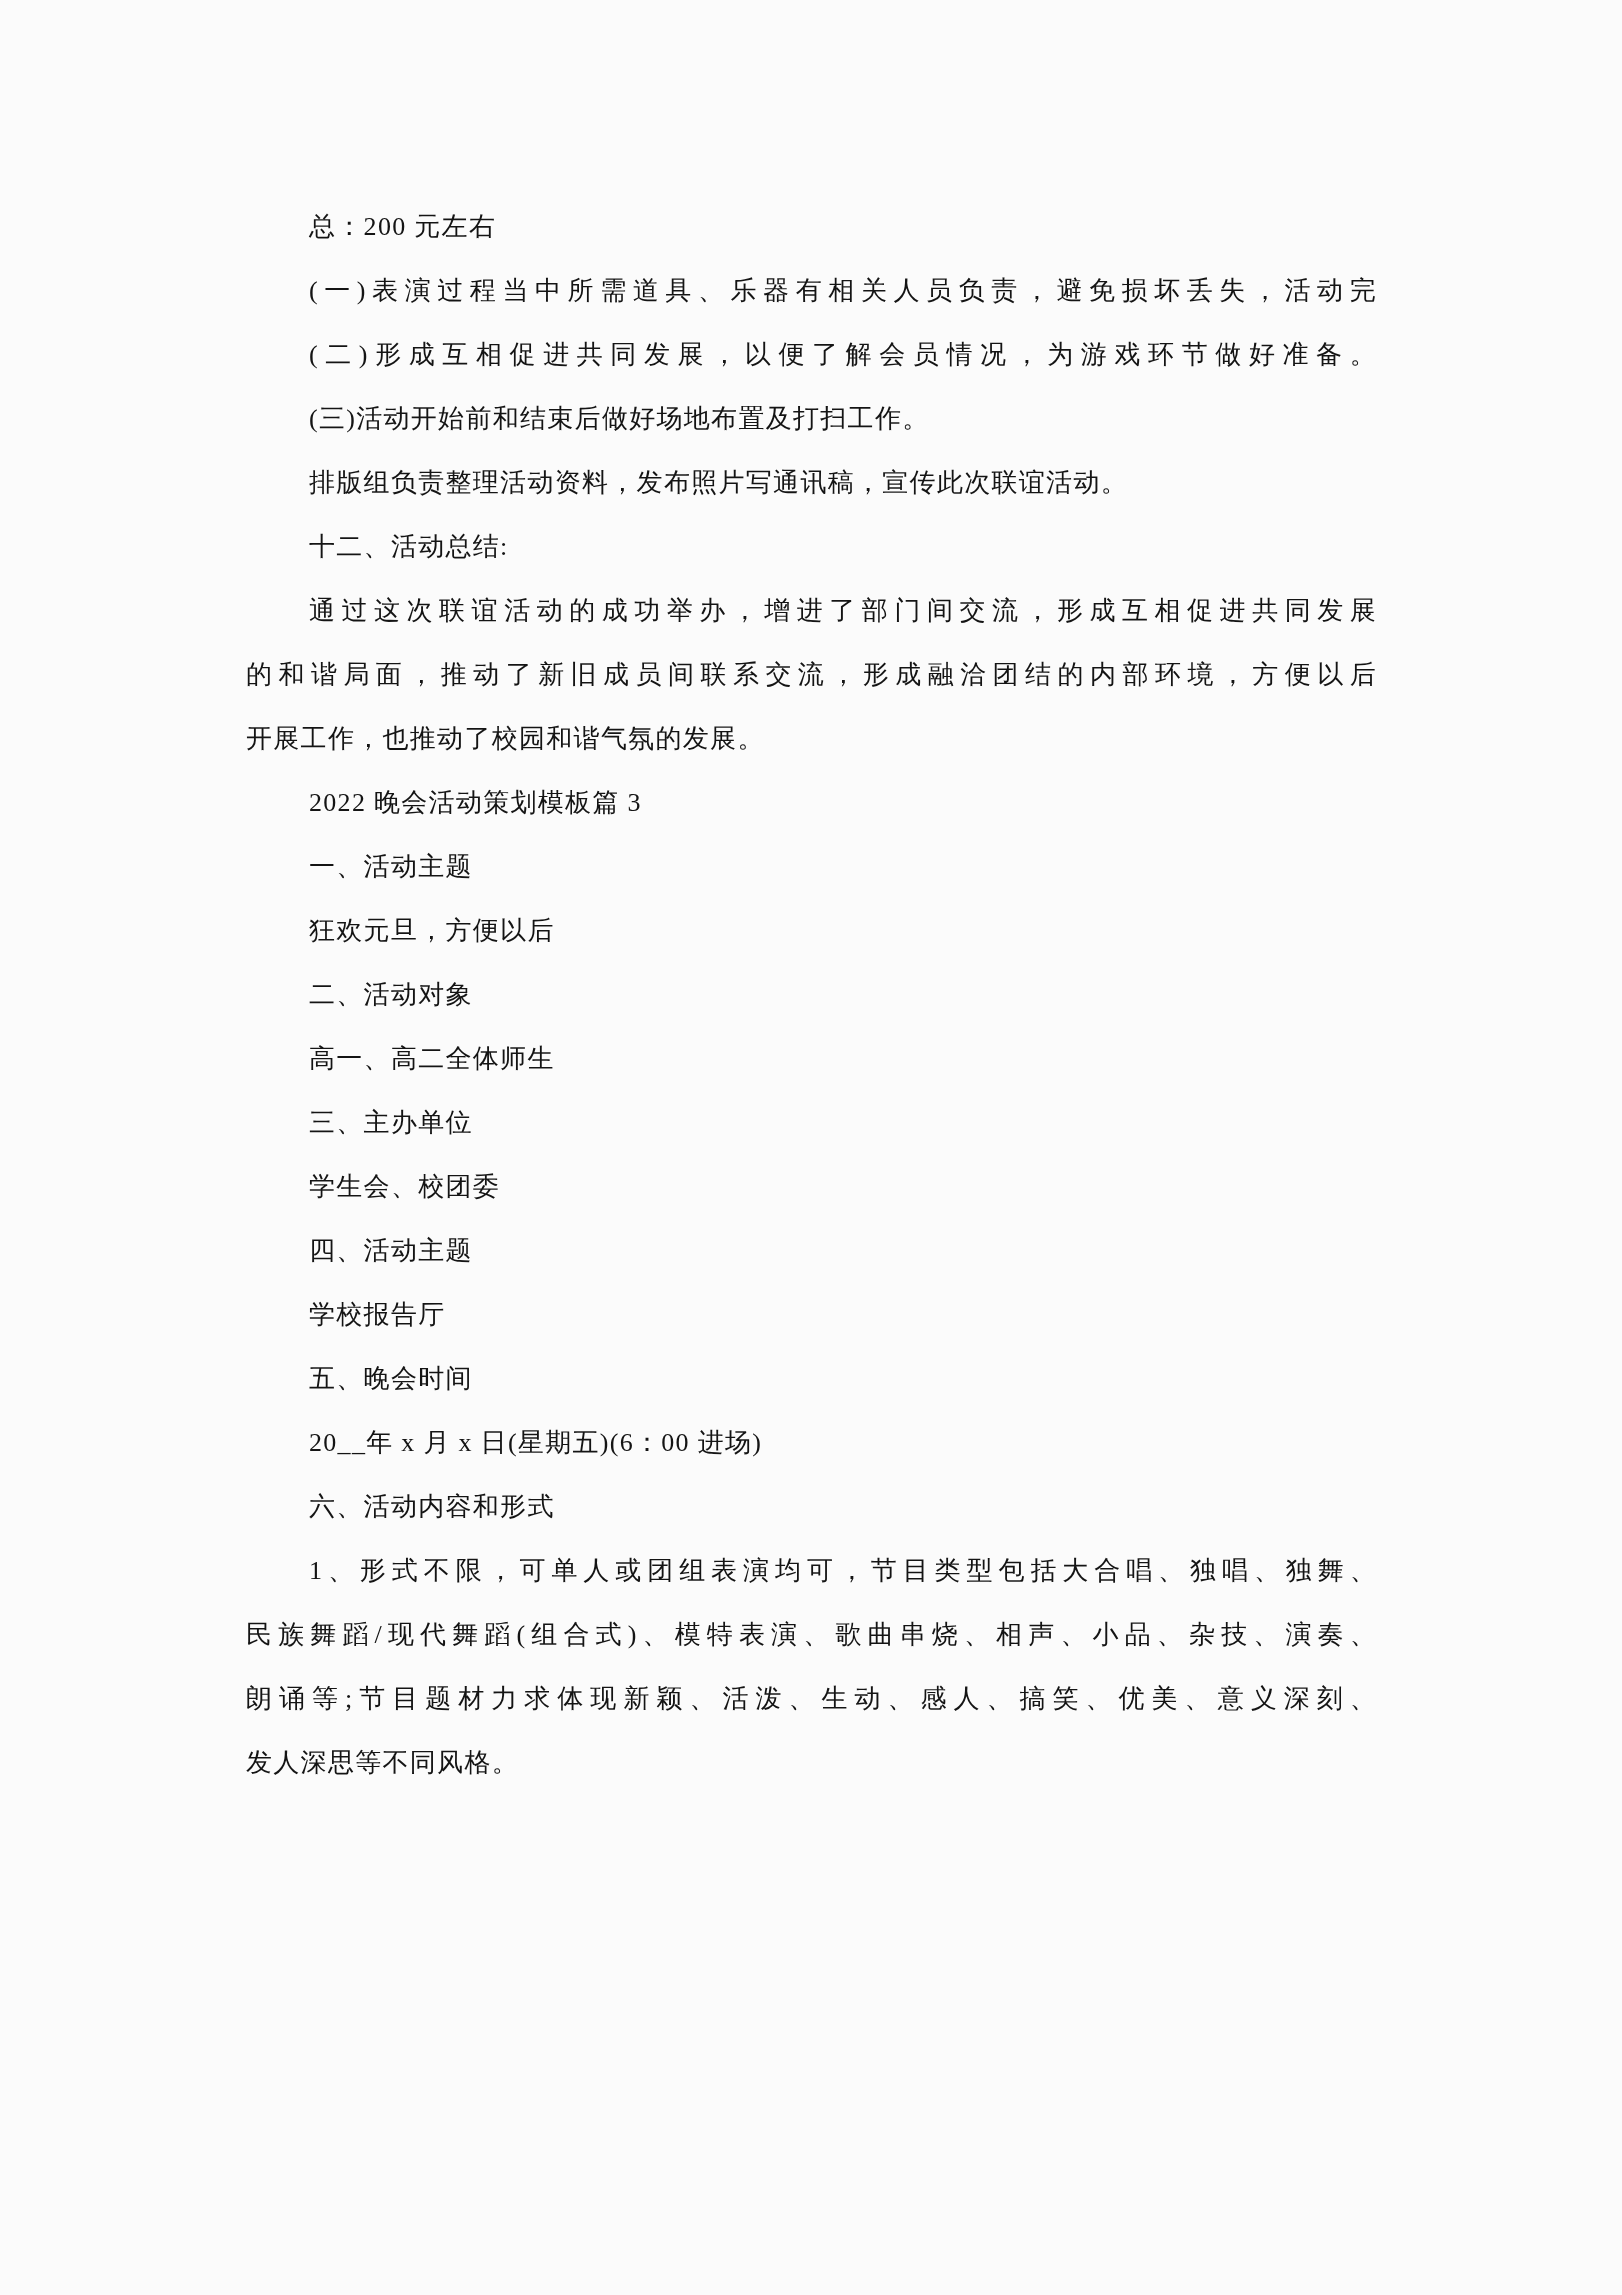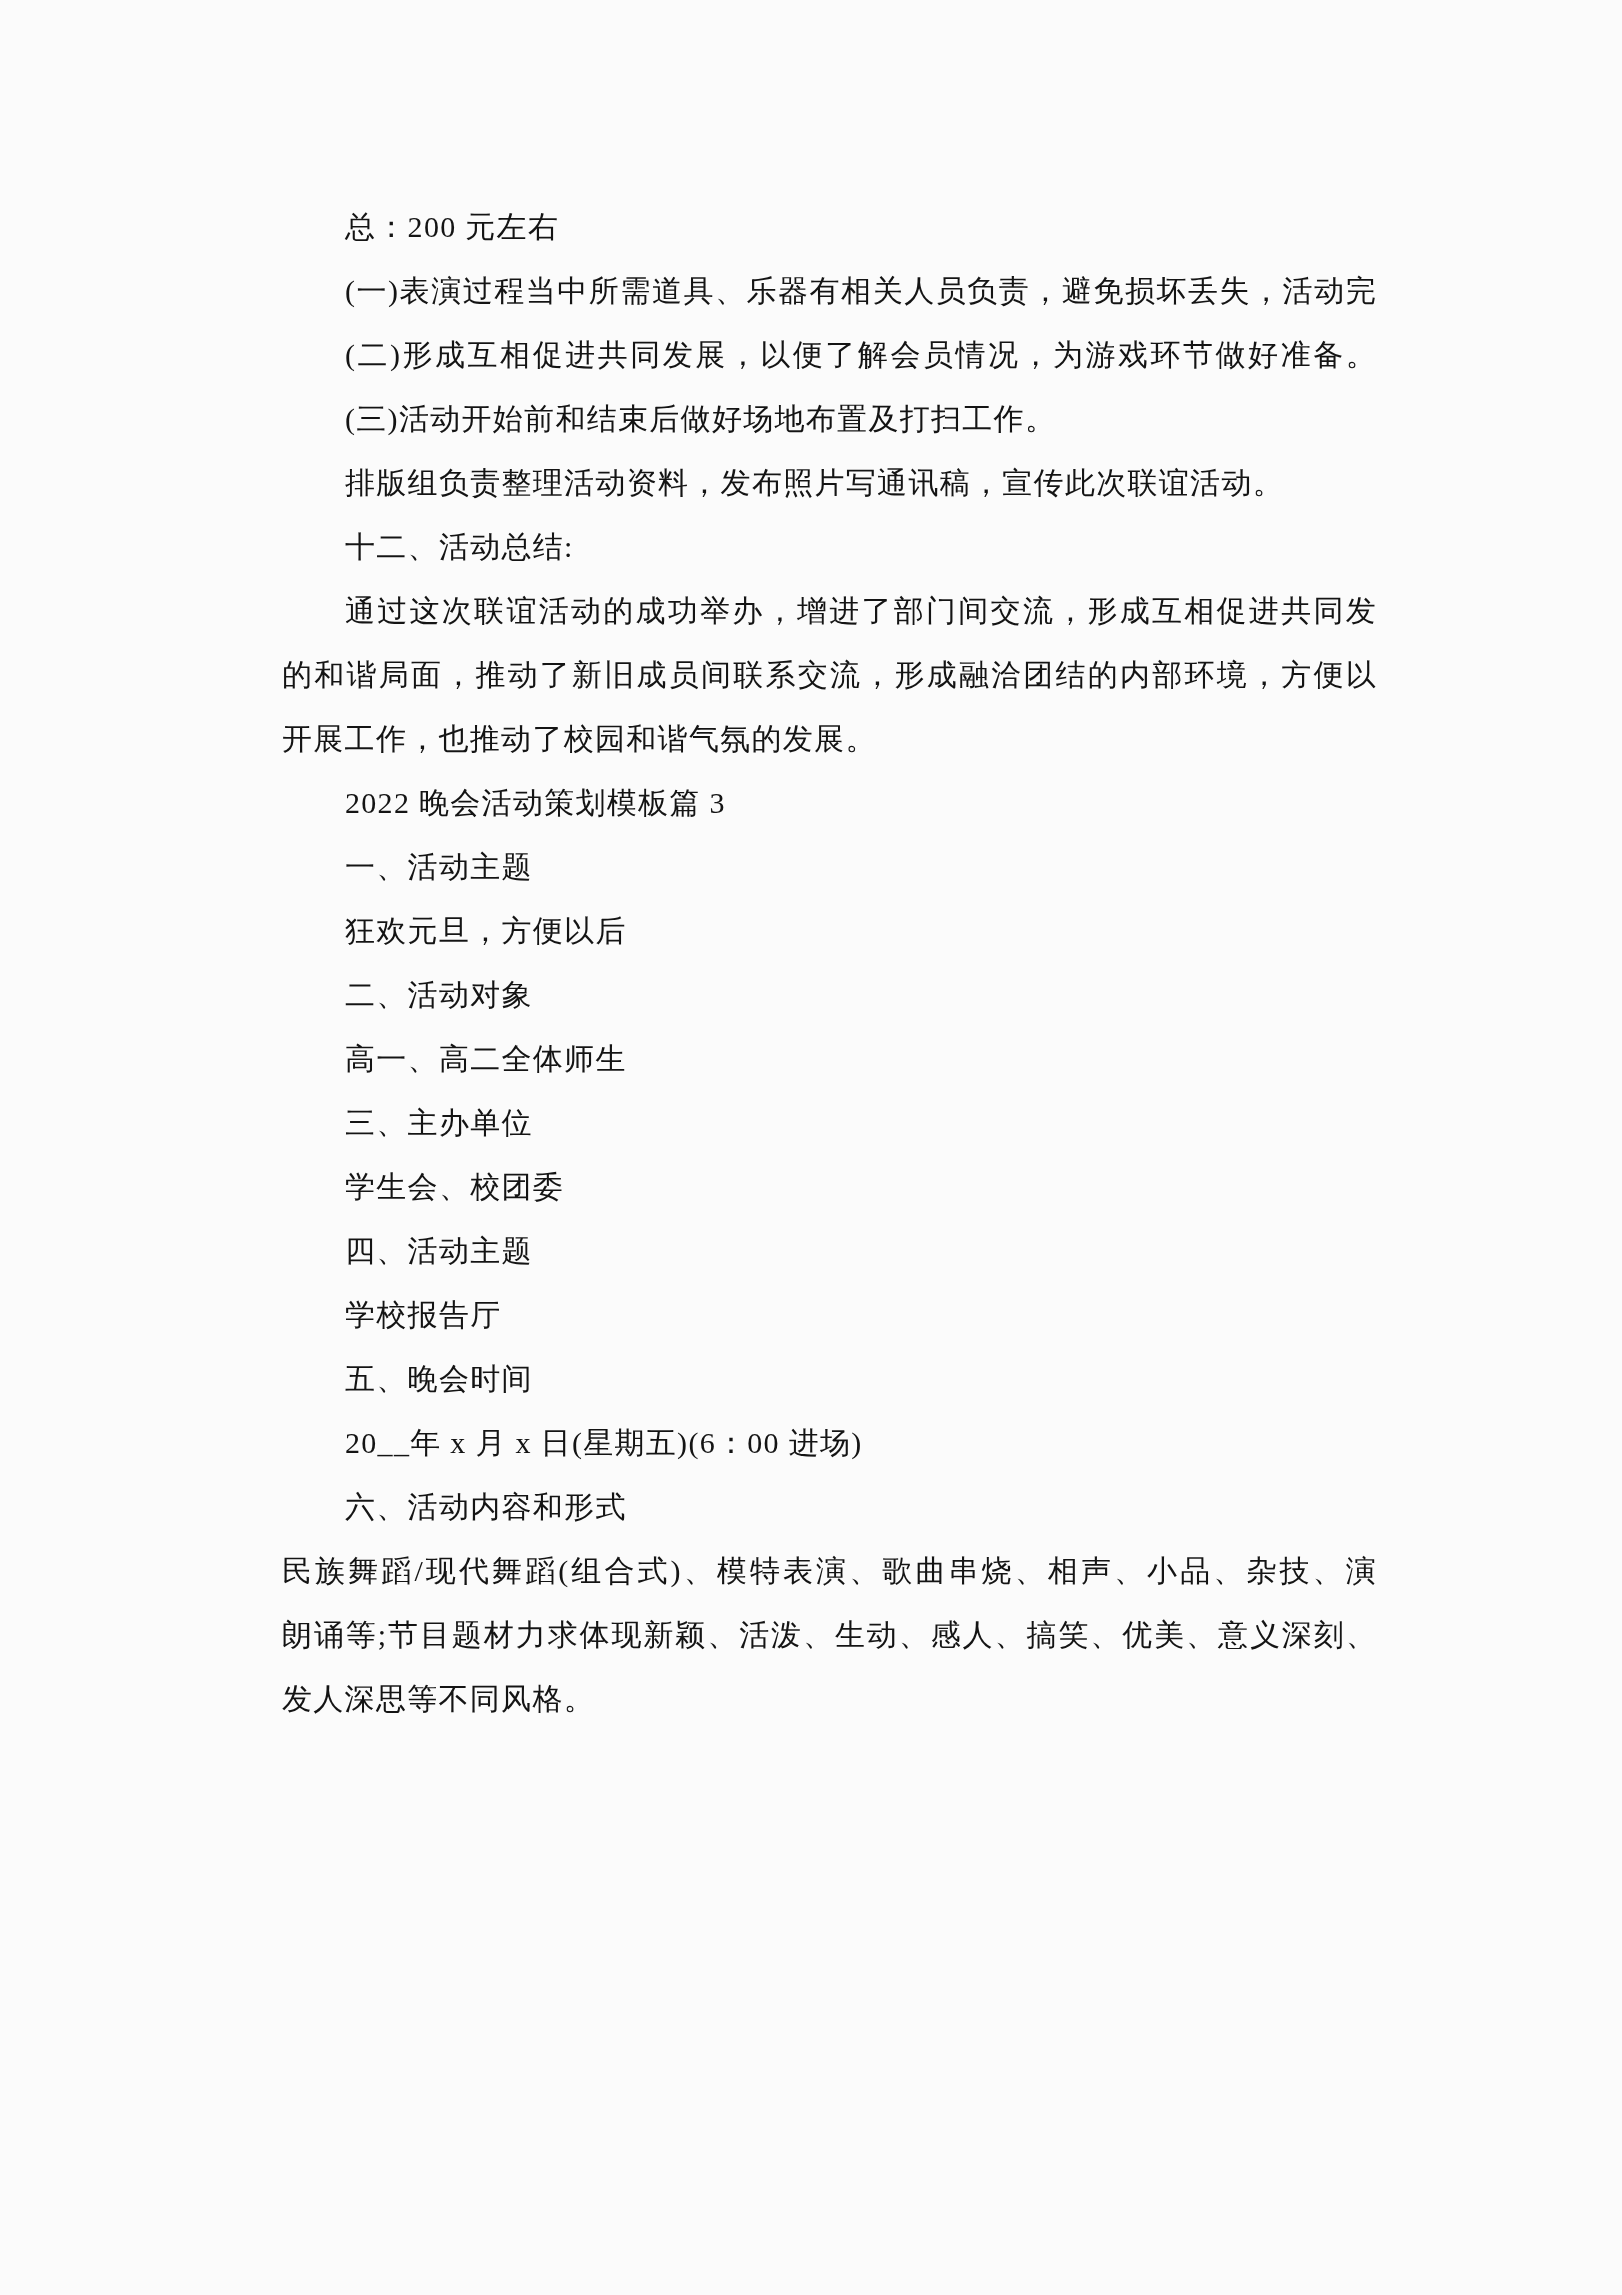--- a/index.html
+++ b/index.html
@@ -13,26 +13,25 @@
     height: 2295px;
     background: #fbfbfb;
     overflow: hidden;
   }
   .text-block {
     position: absolute;
     left: 246px;
     right: 246px;
     top: 195px;
     font-family: "Liberation Serif", "DejaVu Serif", serif;
-    font-size: 30px;
+    font-size: 26px;
     line-height: 64px;
     letter-spacing: 1.3px;
     color: #141414;
     text-align: left;
-    margin-left: 36px;
   }
   .line {
     height: 64px;
     overflow: hidden;
   }
   .line.indent {
     text-indent: 63px;
   }
   .line.full {
     text-align: justify;
@@ -59,18 +58,19 @@
       <div class="line indent">狂欢元旦，方便以后</div>
       <div class="line indent">二、活动对象</div>
       <div class="line indent">高一、高二全体师生</div>
       <div class="line indent">三、主办单位</div>
       <div class="line indent">学生会、校团委</div>
       <div class="line indent">四、活动主题</div>
       <div class="line indent">学校报告厅</div>
       <div class="line indent">五、晚会时间</div>
       <div class="line indent">20__年 x 月 x 日(星期五)(6：00 进场)</div>
       <div class="line indent">六、活动内容和形式</div>
+      <div class="line indent full">1、形式不限，可单人或团组表演均可，节目类型包括大合唱、独唱、独舞、</div>
       <div class="line full">民族舞蹈/现代舞蹈(组合式)、模特表演、歌曲串烧、相声、小品、杂技、演奏、</div>
       <div class="line full">朗诵等;节目题材力求体现新颖、活泼、生动、感人、搞笑、优美、意义深刻、</div>
       <div class="line">发人深思等不同风格。</div>
     </div>
 </div>
 
 
 </body></html>

